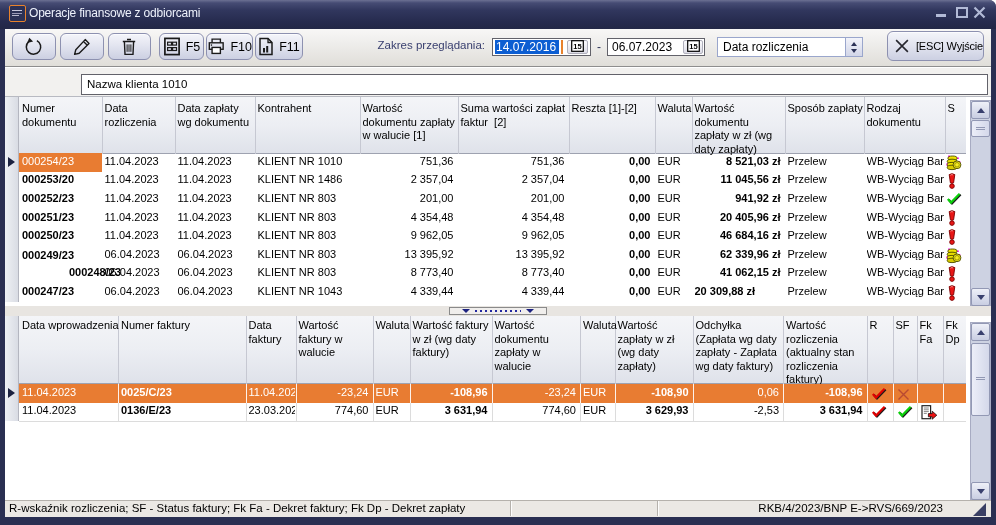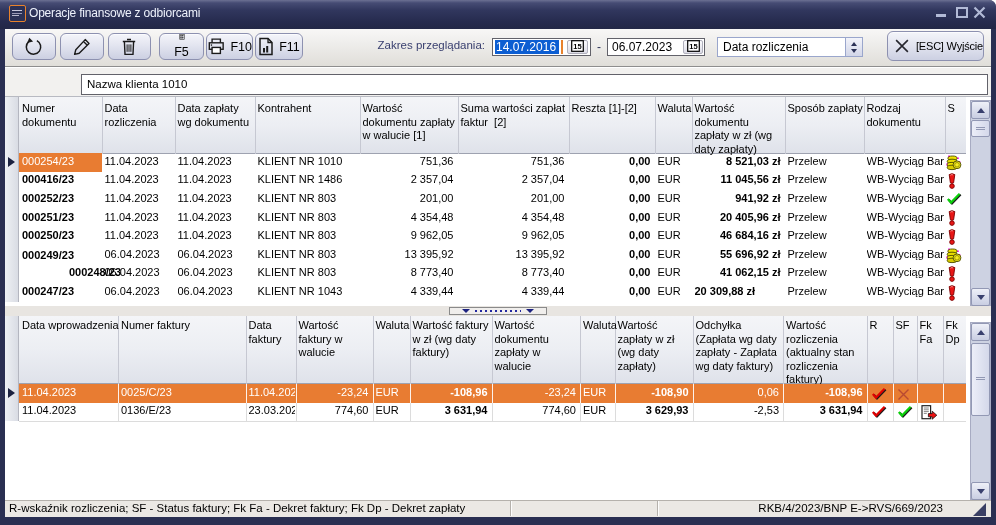--- a/index.html
+++ b/index.html
@@ -37,21 +37,21 @@
       <path d="M13.2 2.6 L17 6.4 L7.2 16.2 L2.6 17.4 L3.8 12.8 Z M12 5 L14.8 7.8" fill="none" stroke="#1a1a1a" stroke-width="1.4" stroke-linejoin="round"></path>
     </svg>
   </div>
 <div class="tbtn" style="left:107.7px;width:43px;">
     <svg width="20" height="20" viewBox="0 0 20 20">
       <path d="M8 2.4 h4 M3.8 4.6 h12.4" stroke="#1a1a1a" stroke-width="1.5" fill="none"></path>
       <path d="M5.4 4.6 L6 17.4 h8 L14.6 4.6" fill="none" stroke="#1a1a1a" stroke-width="1.4"></path>
       <path d="M8.1 7.4 v7.4 M10 7.4 v7.4 M11.9 7.4 v7.4" stroke="#1a1a1a" stroke-width="1"></path>
     </svg>
   </div>
-<div class="tbtn" style="left:159.0px;width:45px;flex-direction:column;">
+<div class="tbtn" style="left:159.0px;width:45px;">
     <svg width="18" height="19" viewBox="0 0 18 19">
       <rect x="1.9" y="1.4" width="14.2" height="16.2" fill="none" stroke="#1a1a1a" stroke-width="1.7"></rect>
       <rect x="4.6" y="5.2" width="3.9" height="2.9" fill="none" stroke="#1a1a1a" stroke-width="1.2"></rect>
       <rect x="9.6" y="5.2" width="3.9" height="2.9" fill="none" stroke="#1a1a1a" stroke-width="1.2"></rect>
       <rect x="4.6" y="10.6" width="3.9" height="2.9" fill="none" stroke="#1a1a1a" stroke-width="1.2"></rect>
       <rect x="9.6" y="10.6" width="3.9" height="2.9" fill="none" stroke="#1a1a1a" stroke-width="1.2"></rect>
     </svg>
     <span style="font-size:12.5px;">F5</span>
   </div>
 <div class="tbtn" style="left:206.0px;width:47px;">
@@ -150,21 +150,21 @@
       <rect x="11" y="2.5" width="2" height="1.5" fill="#ff22ff"></rect>
       <rect x="0.5" y="8" width="1.5" height="3" fill="#ff22ff"></rect>
       <rect x="12.5" y="6" width="1.8" height="2" fill="#ff22ff"></rect>
       <ellipse cx="6.5" cy="3.2" rx="4.6" ry="2.2" fill="#f0e400" stroke="#4a4a00" stroke-width="0.9"></ellipse>
       <ellipse cx="6" cy="6.4" rx="4.8" ry="2.2" fill="#e8dc00" stroke="#4a4a00" stroke-width="0.9"></ellipse>
       <ellipse cx="6" cy="9.6" rx="4.8" ry="2.2" fill="#f0e400" stroke="#4a4a00" stroke-width="0.9"></ellipse>
       <ellipse cx="6" cy="12.4" rx="4.8" ry="2.2" fill="#d8cc00" stroke="#4a4a00" stroke-width="0.9"></ellipse>
       <circle cx="11" cy="9.8" r="3.9" fill="#f4ec20" stroke="#4a4a00" stroke-width="0.9"></circle>
       <circle cx="11" cy="9.8" r="2.3" fill="none" stroke="#8a8400" stroke-width="0.8"></circle>
     </svg></div>
-<div class="txt" style="left:22px;top:170.29999999999998px;width:78.5px;height:18.6px;line-height:18.6px;font-weight:bold;">000416/23</div>
+<div class="txt" style="left:22px;top:170.29999999999998px;width:78.5px;height:18.6px;line-height:18.6px;font-weight:bold;">000253/20</div>
 <div class="txt" style="left:104.5px;top:170.29999999999998px;width:69.0px;height:18.6px;line-height:18.6px;">11.04.2023</div>
 <div class="txt" style="left:177.5px;top:170.29999999999998px;width:76.0px;height:18.6px;line-height:18.6px;">11.04.2023</div>
 <div class="txt" style="left:257.5px;top:170.29999999999998px;width:101.0px;height:18.6px;line-height:18.6px;">KLIENT NR 1486</div>
 <div class="txt" style="left:362.5px;top:170.29999999999998px;width:91.0px;height:18.6px;line-height:18.6px;text-align:right;">2 357,04</div>
 <div class="txt" style="left:460.5px;top:170.29999999999998px;width:104.0px;height:18.6px;line-height:18.6px;text-align:right;">2 357,04</div>
 <div class="txt" style="left:571.5px;top:170.29999999999998px;width:79.0px;height:18.6px;line-height:18.6px;text-align:right;font-weight:bold;">0,00</div>
 <div class="txt" style="left:657.5px;top:170.29999999999998px;width:33.0px;height:18.6px;line-height:18.6px;">EUR</div>
 <div class="txt" style="left:694.5px;top:170.29999999999998px;width:86.0px;height:18.6px;line-height:18.6px;text-align:right;font-weight:bold;">11 045,56 zł</div>
 <div class="txt" style="left:787.5px;top:170.29999999999998px;width:75.0px;height:18.6px;line-height:18.6px;">Przelew</div>
 <div class="txt" style="left:866.5px;top:170.29999999999998px;width:77.0px;height:18.6px;line-height:18.6px;">WB-Wyciąg Bank</div>
@@ -221,21 +221,21 @@
       <path d="M4.6 2.2 q1-0.9 2.2-0.4" stroke="#ffb0b0" stroke-width="0.9" fill="none"></path>
     </svg></div>
 <div class="txt" style="left:22px;top:246px;width:78.5px;height:18.6px;line-height:18.6px;font-weight:bold;">000249/23</div>
 <div class="txt" style="left:104.5px;top:244.7px;width:69.0px;height:18.6px;line-height:18.6px;">06.04.2023</div>
 <div class="txt" style="left:177.5px;top:244.7px;width:76.0px;height:18.6px;line-height:18.6px;">06.04.2023</div>
 <div class="txt" style="left:257.5px;top:244.7px;width:101.0px;height:18.6px;line-height:18.6px;">KLIENT NR 803</div>
 <div class="txt" style="left:362.5px;top:244.7px;width:91.0px;height:18.6px;line-height:18.6px;text-align:right;">13 395,92</div>
 <div class="txt" style="left:460.5px;top:244.7px;width:104.0px;height:18.6px;line-height:18.6px;text-align:right;">13 395,92</div>
 <div class="txt" style="left:571.5px;top:244.7px;width:79.0px;height:18.6px;line-height:18.6px;text-align:right;font-weight:bold;">0,00</div>
 <div class="txt" style="left:657.5px;top:244.7px;width:33.0px;height:18.6px;line-height:18.6px;">EUR</div>
-<div class="txt" style="left:694.5px;top:244.7px;width:86.0px;height:18.6px;line-height:18.6px;text-align:right;font-weight:bold;">55 696,92 zł</div>
+<div class="txt" style="left:694.5px;top:244.7px;width:86.0px;height:18.6px;line-height:18.6px;text-align:right;font-weight:bold;">62 339,96 zł</div>
 <div class="txt" style="left:787.5px;top:244.7px;width:75.0px;height:18.6px;line-height:18.6px;">Przelew</div>
 <div class="txt" style="left:866.5px;top:244.7px;width:77.0px;height:18.6px;line-height:18.6px;">WB-Wyciąg Bank</div>
 <div class="a" style="left:945.5px;top:247.5px;"><svg width="16" height="16" viewBox="0 0 16 16">
       <rect x="2" y="0.5" width="2" height="2" fill="#ff22ff"></rect>
       <rect x="11" y="2.5" width="2" height="1.5" fill="#ff22ff"></rect>
       <rect x="0.5" y="8" width="1.5" height="3" fill="#ff22ff"></rect>
       <rect x="12.5" y="6" width="1.8" height="2" fill="#ff22ff"></rect>
       <ellipse cx="6.5" cy="3.2" rx="4.6" ry="2.2" fill="#f0e400" stroke="#4a4a00" stroke-width="0.9"></ellipse>
       <ellipse cx="6" cy="6.4" rx="4.8" ry="2.2" fill="#e8dc00" stroke="#4a4a00" stroke-width="0.9"></ellipse>
       <ellipse cx="6" cy="9.6" rx="4.8" ry="2.2" fill="#f0e400" stroke="#4a4a00" stroke-width="0.9"></ellipse>
@@ -320,39 +320,39 @@
 <div class="hdrtxt" style="left:583px;top:319px;">Waluta</div>
 <div class="hdrtxt" style="left:617.5px;top:319px;">Wartość<br>zapłaty w zł<br>(wg daty<br>zapłaty)</div>
 <div class="hdrtxt" style="left:695.5px;top:319px;">Odchyłka<br>(Zapłata wg daty<br>zapłaty - Zapłata<br>wg daty faktury)</div>
 <div class="hdrtxt" style="left:786px;top:319px;">Wartość<br>rozliczenia<br>(aktualny stan<br>rozliczenia<br>faktury)</div>
 <div class="hdrtxt" style="left:869.5px;top:319px;">R</div>
 <div class="hdrtxt" style="left:895.5px;top:319px;">SF</div>
 <div class="hdrtxt" style="left:919.5px;top:319px;">Fk<br>Fa</div>
 <div class="hdrtxt" style="left:945.5px;top:319px;">Fk<br>Dp</div>
 <div class="a" style="left:19px;top:384.0px;width:947px;height:18.6px;background:#e87c32;"></div>
 <div class="txt" style="left:22px;top:382.7px;width:95px;height:18.6px;line-height:18.6px;color:#fff;">11.04.2023</div>
-<div class="txt" style="left:121px;top:382.7px;width:123.5px;height:18.6px;line-height:18.6px;font-weight:normal;color:#fff;">0025/C/23</div>
+<div class="txt" style="left:121px;top:382.7px;width:123.5px;height:18.6px;line-height:18.6px;font-weight:bold;color:#fff;">0025/C/23</div>
 <div class="txt" style="left:248.5px;top:382.7px;width:46.0px;height:18.6px;line-height:18.6px;color:#fff;">11.04.2023</div>
 <div class="txt" style="left:298.5px;top:382.7px;width:70.0px;height:18.6px;line-height:18.6px;text-align:right;color:#fff;">-23,24</div>
 <div class="txt" style="left:375.5px;top:382.7px;width:33.0px;height:18.6px;line-height:18.6px;color:#fff;">EUR</div>
 <div class="txt" style="left:412.5px;top:382.7px;width:75.0px;height:18.6px;line-height:18.6px;text-align:right;font-weight:bold;color:#fff;">-108,96</div>
 <div class="txt" style="left:494.5px;top:382.7px;width:81.5px;height:18.6px;line-height:18.6px;text-align:right;color:#fff;">-23,24</div>
 <div class="txt" style="left:583px;top:382.7px;width:30.5px;height:18.6px;line-height:18.6px;color:#fff;">EUR</div>
 <div class="txt" style="left:617.5px;top:382.7px;width:71.0px;height:18.6px;line-height:18.6px;text-align:right;font-weight:bold;color:#fff;">-108,90</div>
 <div class="txt" style="left:695.5px;top:382.7px;width:83.5px;height:18.6px;line-height:18.6px;text-align:right;color:#fff;">0,06</div>
 <div class="txt" style="left:786px;top:382.7px;width:76.5px;height:18.6px;line-height:18.6px;text-align:right;font-weight:bold;color:#fff;">-108,96</div>
 <div class="a" style="left:870.5px;top:386.5px;"><svg width="16" height="13" viewBox="0 0 16 13">
       <path d="M2.8 6.8 L6 10.4 L14.6 1.6" stroke="#1c1c1c" stroke-width="2.2" fill="none"></path>
       <path d="M1.8 6 L5 9.6 L13.6 0.8" stroke="#e00000" stroke-width="2.2" fill="none"></path>
     </svg></div>
 <div class="a" style="left:896.5px;top:386.5px;"><svg width="13" height="13" viewBox="0 0 13 13">
       <path d="M1.5 1.5 L11.5 11.5 M11.5 1.5 L1.5 11.5" stroke="#b84a32" stroke-width="1.4"></path>
     </svg></div>
 <div class="txt" style="left:22px;top:401.3px;width:95px;height:18.6px;line-height:18.6px;">11.04.2023</div>
-<div class="txt" style="left:121px;top:401.3px;width:123.5px;height:18.6px;line-height:18.6px;font-weight:normal;">0136/E/23</div>
+<div class="txt" style="left:121px;top:401.3px;width:123.5px;height:18.6px;line-height:18.6px;font-weight:bold;">0136/E/23</div>
 <div class="txt" style="left:248.5px;top:401.3px;width:46.0px;height:18.6px;line-height:18.6px;">23.03.2023</div>
 <div class="txt" style="left:298.5px;top:401.3px;width:70.0px;height:18.6px;line-height:18.6px;text-align:right;">774,60</div>
 <div class="txt" style="left:375.5px;top:401.3px;width:33.0px;height:18.6px;line-height:18.6px;">EUR</div>
 <div class="txt" style="left:412.5px;top:401.3px;width:75.0px;height:18.6px;line-height:18.6px;text-align:right;font-weight:bold;">3 631,94</div>
 <div class="txt" style="left:494.5px;top:401.3px;width:81.5px;height:18.6px;line-height:18.6px;text-align:right;">774,60</div>
 <div class="txt" style="left:583px;top:401.3px;width:30.5px;height:18.6px;line-height:18.6px;">EUR</div>
 <div class="txt" style="left:617.5px;top:401.3px;width:71.0px;height:18.6px;line-height:18.6px;text-align:right;font-weight:bold;">3 629,93</div>
 <div class="txt" style="left:695.5px;top:401.3px;width:83.5px;height:18.6px;line-height:18.6px;text-align:right;">-2,53</div>
 <div class="txt" style="left:786px;top:401.3px;width:76.5px;height:18.6px;line-height:18.6px;text-align:right;font-weight:bold;">3 631,94</div>
 <div class="a" style="left:870.5px;top:405.1px;"><svg width="16" height="13" viewBox="0 0 16 13">

